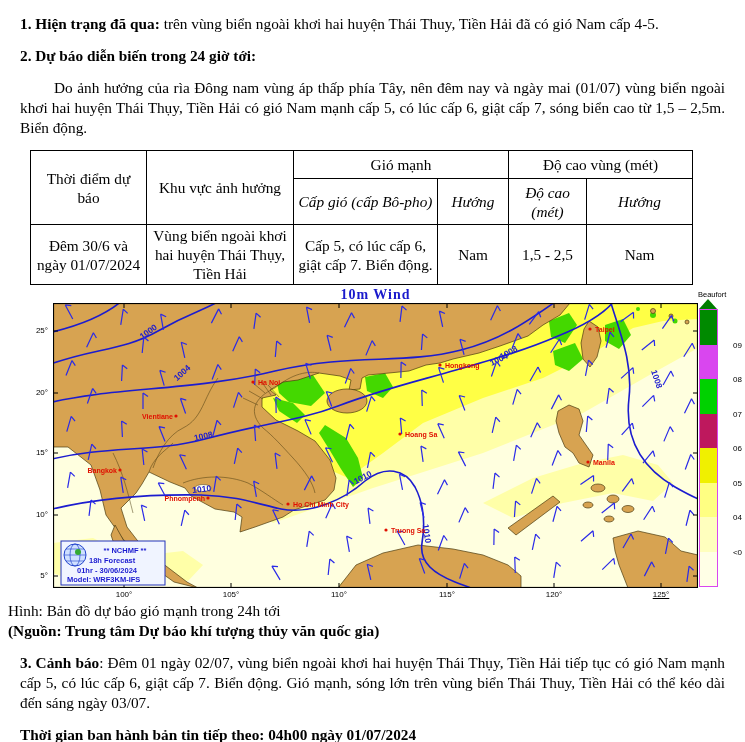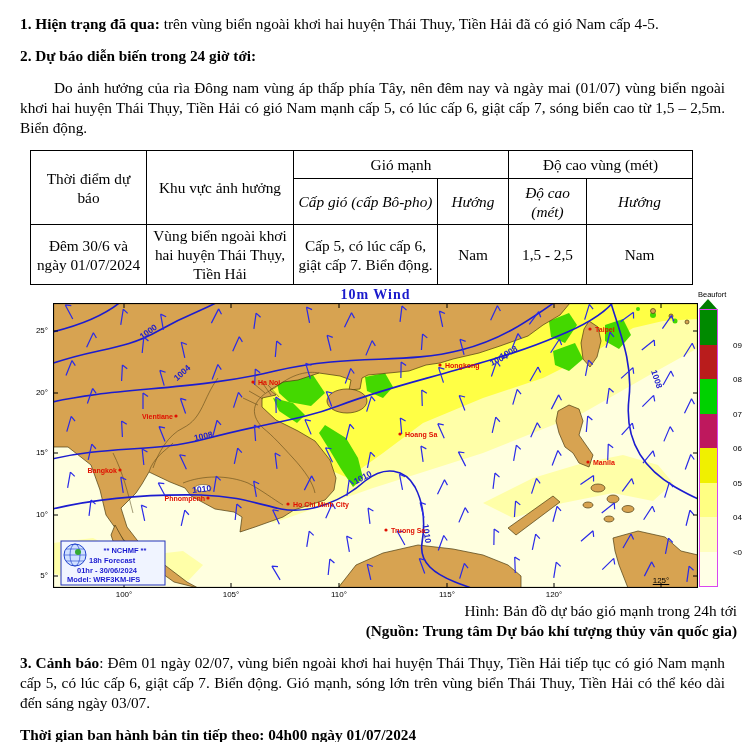--- a/index.html
+++ b/index.html
@@ -1,21 +1,21 @@
 <!DOCTYPE html>
 <html><head>
 <meta charset="utf-8">
 <style>
   html,body{margin:0;padding:0;background:#fff;}
   body{width:745px;height:742px;overflow:hidden;font-family:"Liberation Serif",serif;color:#000;}
   .doc{padding:2px 8px 0 8px;}
   .para{margin:12px;font-size:15.3px;line-height:20px;text-align:justify;}
   .bold{font-weight:bold;}
   .indent{text-indent:34px;}
-  .caption{margin:0;font-size:15.3px;line-height:20px;text-align:right;}
+  .caption{margin:0;font-size:15.3px;line-height:20px;text-align:left;}
   
   table.ftable{border-collapse:collapse;margin:2px 0 0 22px;table-layout:fixed;}
   table.ftable td,table.ftable th{border:1px solid #000;font-size:15.3px;font-weight:normal;
     text-align:center;vertical-align:middle;padding:1px 3px;line-height:19px;}
   .c1{width:116px;} .c2{width:147px;} .c3{width:144px;} .c4{width:71px;} .c5{width:78px;} .c6{width:106px;}
   .ital{font-style:italic;}
   
   .map-block{position:relative;width:745px;height:314px;margin-top:2px;}
   .map-title{position:absolute;left:45px;top:0;width:645px;text-align:center;
     font-weight:bold;font-size:14px;letter-spacing:1px;color:#1a1acc;}
@@ -364,31 +364,31 @@
         <div class="axis-label lat" style="left: 18px; top: 161px;">15°</div>
         <div class="axis-label lat" style="left: 18px; top: 223px;">10°</div>
         <div class="axis-label lat" style="left: 18px; top: 284px;">5°</div>
       </div>
     <div id="lonlabels">
         <div class="axis-label lon" style="left: 102px; top: 303px;">100°</div>
         <div class="axis-label lon" style="left: 209px; top: 303px;">105°</div>
         <div class="axis-label lon" style="left: 317px; top: 303px;">110°</div>
         <div class="axis-label lon" style="left: 425px; top: 303px;">115°</div>
         <div class="axis-label lon" style="left: 532px; top: 303px;">120°</div>
-        <div class="axis-label lon" style="left: 639px; top: 289px; text-decoration: underline;">125°</div>
+        <div class="axis-label lon" style="left: 639px; top: 303px; text-decoration: underline;">125°</div>
       </div>
 
     <div class="legend">
       <div class="legend-title">Beaufort</div>
       <div class="legend-arrow"></div>
       <div class="legend-bar" id="legend-bands">
           <div class="legend-band" style="background: rgb(0, 138, 0); height: 34.5px;">
             <span>09</span>
           </div>
-          <div class="legend-band" style="background: #b91c1c; height: 34.5px;">
+          <div class="legend-band" style="background: #d946ef; height: 34.5px;">
             <span>08</span>
           </div>
           <div class="legend-band" style="background: rgb(0, 209, 0); height: 34.5px;">
             <span>07</span>
           </div>
           <div class="legend-band" style="background: #be185d; height: 34.5px;">
             <span>06</span>
           </div>
           <div class="legend-band" style="background: rgb(240, 240, 0); height: 34.5px;">
             <span>05</span>

